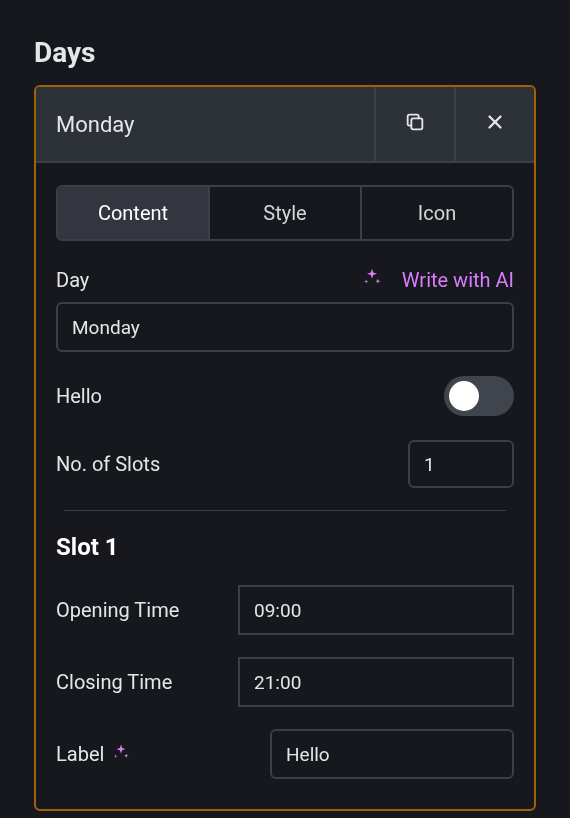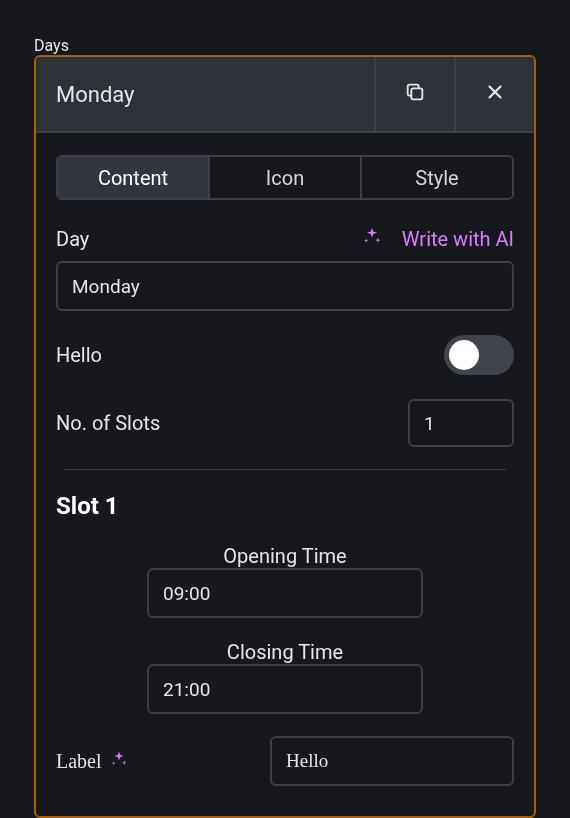--- a/index.html
+++ b/index.html
@@ -10,22 +10,24 @@
     body {
       background: #16181d;
       color: #e5e6e8;
       font-family: -apple-system, BlinkMacSystemFont, "Segoe UI", Roboto, sans-serif;
       font-size: 20px;
       width: 570px;
       height: 818px;
       padding: 36px 34px 0 34px;
     }
     .section-label {
-      font-size: 16px;
-      color: #e5e6e8;
+      font-size: 28px;
+      color: #e5e6e8;
+      margin-bottom: 16px;
+      font-weight: bold;
     }
     .day-panel {
       border: 2px solid #a16207;
       border-radius: 6px;
       overflow: hidden;
     }
     .day-header {
       display: flex;
       align-items: stretch;
       height: 76px;
@@ -55,21 +57,21 @@
     }
     .body {
       padding: 22px 20px 30px 20px;
     }
     .tabs {
       display: flex;
       border: 2px solid #3a3f48;
       border-radius: 6px;
       overflow: hidden;
       margin-bottom: 26px;
-      height: 45px;
+      height: 56px;
     }
     .tab {
       flex: 1;
       display: flex;
       align-items: center;
       justify-content: center;
       font-size: 20px;
       color: #d6d7da;
       cursor: pointer;
     }
@@ -163,38 +165,36 @@
       font-size: 24px;
       font-weight: 700;
       color: #ffffff;
       margin-bottom: 24px;
     }
     .time-row {
       display: flex;
       align-items: center;
       justify-content: space-between;
       margin-bottom: 22px;
-      flex-direction: column;
     }
     .time-input {
       width: 276px;
       height: 50px;
       border: 2px solid #3a3f48;
       background: transparent;
-      border-radius: 6px;
+      border-radius: 0;
       color: #e5e6e8;
       font-size: 19px;
       padding: 0 14px;
       font-family: inherit;
     }
     .label-row {
       display: flex;
       align-items: center;
       justify-content: space-between;
-      font-family: Liberation Serif, serif;
     }
     .label-with-icon {
       display: inline-flex;
       align-items: center;
       gap: 8px;
     }
     .sparkle-purple {
       color: #d97dff;
     }
     .sparkle-purple svg {
@@ -241,22 +241,22 @@
             <line x1="6" y1="6" x2="18" y2="18"></line>
             <line x1="18" y1="6" x2="6" y2="18"></line>
           </svg>
       </span>
     </div>
   </div>
 
   <div class="body">
     <div class="tabs">
       <div class="tab active">Content</div>
+      <div class="tab">Style</div>
       <div class="tab">Icon</div>
-      <div class="tab">Style</div>
     </div>
 
     <div class="row">
       <span class="row-label">Day</span>
       <span class="ai-link">
         <span>
           <svg viewBox="0 0 24 24" fill="currentColor">
               <path d="M12 2l1.5 4.5L18 8l-4.5 1.5L12 14l-1.5-4.5L6 8l4.5-1.5L12 2zM19 14l.8 2.2L22 17l-2.2.8L19 20l-.8-2.2L16 17l2.2-.8L19 14zM5 15l.6 1.9L7.5 17.5l-1.9.6L5 20l-.6-1.9L2.5 17.5l1.9-.6L5 15z"></path>
             </svg>
         </span>

